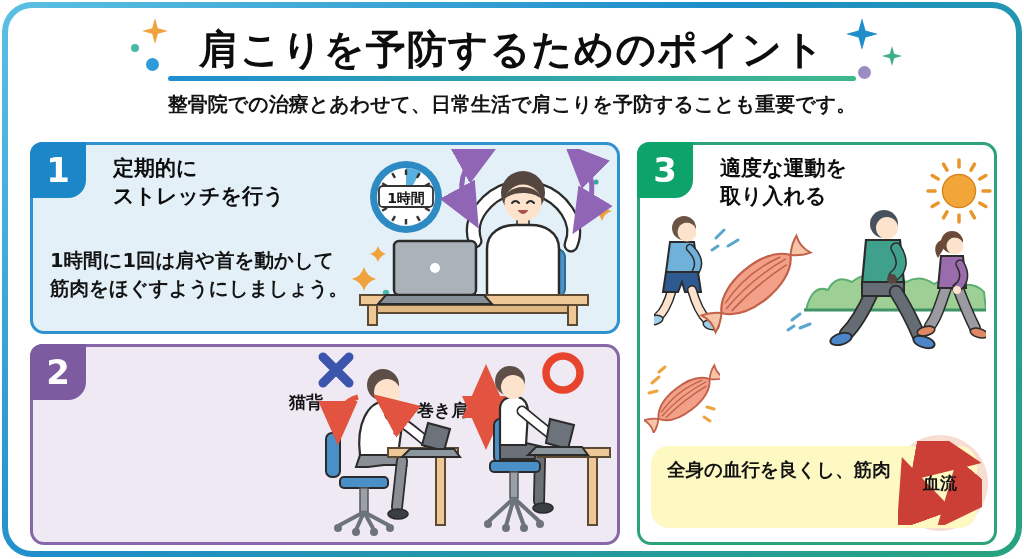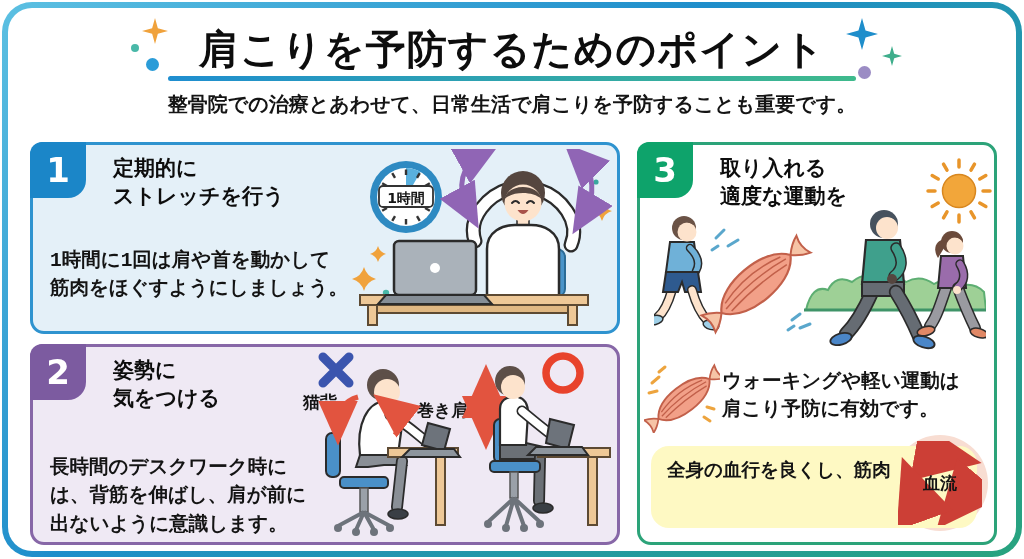--- a/index.html
+++ b/index.html
@@ -24,32 +24,32 @@
   .card2{left:30px;top:344px;width:590px;height:201px;background:#efe9f4;border-color:#8767a7;}
   .card3{left:637px;top:142px;width:360px;height:403px;background:#ffffff;border-color:#2ca379;}
 
   .badge{position:absolute;left:-3px;top:-3px;width:56px;height:56px;
          border-radius:12px 0 18px 0;display:flex;align-items:center;justify-content:center;
          color:#fff;font-size:34px;font-weight:900;}
   .badge1{background:#1b86c8;}.badge2{background:#7c5ba0;}.badge3{background:#0ea36b;}
 
   .heading{position:absolute;left:80px;top:10px;font-size:21px;font-weight:900;line-height:1.32;color:#0d0d0d;}
   .bodytext{position:absolute;font-size:19.5px;font-weight:700;line-height:1.45;}
-  .c1-body{left:17px;top:102px;font-family:Liberation Mono, monospace;}
+  .c1-body{left:17px;top:102px;}
   .c2-body{left:17px;top:106px;}
   .c3-body{left:82px;top:222px;}
 
   .illus1{position:absolute;left:295px;top:4px;width:292px;height:182px;}
   .illus2{position:absolute;left:265px;top:2px;width:320px;height:196px;}
   .illus3{position:absolute;left:14px;top:61px;width:332px;height:152px;}
   .sun-svg{position:absolute;left:283px;top:8px;width:72px;height:76px;}
   .muscle-icon-svg{position:absolute;left:4px;top:216px;width:76px;height:72px;}
 
   .mini-label{position:absolute;font-size:17px;font-weight:700;color:#141414;}
-  .label-nekoze{left:270px;top:44px;}
+  .label-nekoze{left:256px;top:44px;}
   .label-makigata{left:384px;top:52px;text-align:right;}
 
   .pink-box{position:absolute;left:11px;top:301px;width:326px;height:82px;
             background:#fef9c3;border-radius:18px;}
   .blood-blob{position:absolute;left:252px;top:290px;width:96px;height:96px;border-radius:50%;background:#f8ddd2;}
   .note-text{position:absolute;left:16px;top:10px;font-size:18.5px;font-weight:700;line-height:1.55;}
   .blood-svg{position:absolute;left:258px;top:296px;width:84px;height:84px;}
 </style>
 </head>
 <body>
@@ -150,29 +150,20 @@
       <g>
         <rect x="66" y="92" width="82" height="54" rx="5" fill="#aab2ba" stroke="#2b2b2b" stroke-width="2.5"></rect>
         <circle cx="107" cy="119" r="5" fill="#fff"></circle>
         <path d="M 58,146 L 156,146 L 164,155 L 50,155 Z" fill="#868e96" stroke="#2b2b2b" stroke-width="2"></path>
       </g>
     </svg>
   </div>
 
   <div class="card card2">
     <div class="badge badge2">2</div>
-    <div class="heading">
-      <div>姿勢に</div>
-      <div>気をつける</div>
-    </div>
-    <div class="bodytext c2-body">
-      <div>長時間のデスクワーク時に</div>
-      <div>は、背筋を伸ばし、肩が前に</div>
-      <div>出ないように意識します。</div>
-    </div>
 
     <div class="mini-label label-nekoze">猫背</div>
     <div class="mini-label label-makigata">巻き肩</div>
 
     <svg class="illus2" viewBox="0 0 320 196">
       <defs>
         <marker id="rAh" markerWidth="10" markerHeight="10" refX="4.5" refY="4" orient="auto-start-reverse">
           <path d="M0,0 L9,4 L0,8 Z" fill="#e2543f"></path>
         </marker>
       </defs>
@@ -248,22 +239,22 @@
       <g>
         <path d="M 252,70 L 276,76 L 270,100 L 248,94 Z" fill="#6d737b" stroke="#2b2b2b" stroke-width="2"></path>
         <path d="M 238,98 L 284,98 L 290,106 L 230,106 Z" fill="#8d959d" stroke="#2b2b2b" stroke-width="2"></path>
       </g>
     </svg>
   </div>
 
   <div class="card card3">
     <div class="badge badge3">3</div>
     <div class="heading">
+      <div>適度な運動を</div>
       <div>取り入れる</div>
-      <div>適度な運動を</div>
     </div>
 
     <svg class="sun-svg" viewBox="0 0 72 76">
       <defs>
           <line id="ray" x1="0" y1="-31" x2="0" y2="-24" stroke="#e8952a" stroke-width="3.5" stroke-linecap="round"></line>
         </defs>
       <g transform="translate(36,38)">
         <circle r="16.5" fill="#f2a63a" stroke="#d8871f" stroke-width="1.5"></circle>
         <use href="#ray"></use>
           <use href="#ray" transform="rotate(30)"></use>
@@ -352,24 +343,20 @@
         <path d="M -45,0 C -50,-5 -56,-9 -62,-11 C -59,-4 -59,4 -62,11 C -56,9 -50,5 -45,0 Z" fill="#f6c4a6" stroke="#c2604a" stroke-width="2.4"></path>
         <path d="M 45,0 C 50,-5 56,-9 62,-11 C 59,-4 59,4 62,11 C 56,9 50,5 45,0 Z" fill="#f6c4a6" stroke="#c2604a" stroke-width="2.4"></path>
         <path d="M -45,0 C -36,-14 -16,-18 0,-18 C 16,-18 36,-14 45,0 C 36,14 16,18 0,18 C -16,18 -36,14 -45,0 Z" fill="#f2a088" stroke="#c2604a" stroke-width="2.6"></path>
         <path d="M -36,-5 C -12,-12 12,-12 36,-5 M -39,0 C -12,-5 12,-5 39,0 M -36,5 C -12,2 12,2 36,5" stroke="#c2604a" stroke-width="1.8" fill="none"></path>
       </g>
       <g stroke="#eda43e" stroke-width="3" stroke-linecap="round">
         <path d="M 8,22 L 15,16 M 5,32 L 13,30 M 15,11 L 21,6"></path>
         <path d="M 60,56 L 66,60 M 63,46 L 70,48"></path>
       </g>
     </svg>
-    <div class="bodytext c3-body">
-      <div>ウォーキングや軽い運動は</div>
-      <div>肩こり予防に有効です。</div>
-    </div>
 
     <div class="blood-blob"></div>
     <div class="pink-box">
       <div class="note-text">
         <div>全身の血行を良くし、筋肉</div>
       </div>
     </div>
     <svg class="blood-svg" viewBox="0 0 84 84">
       <defs>
         <marker id="bfAh" markerWidth="10" markerHeight="10" refX="4" refY="4" orient="auto">

